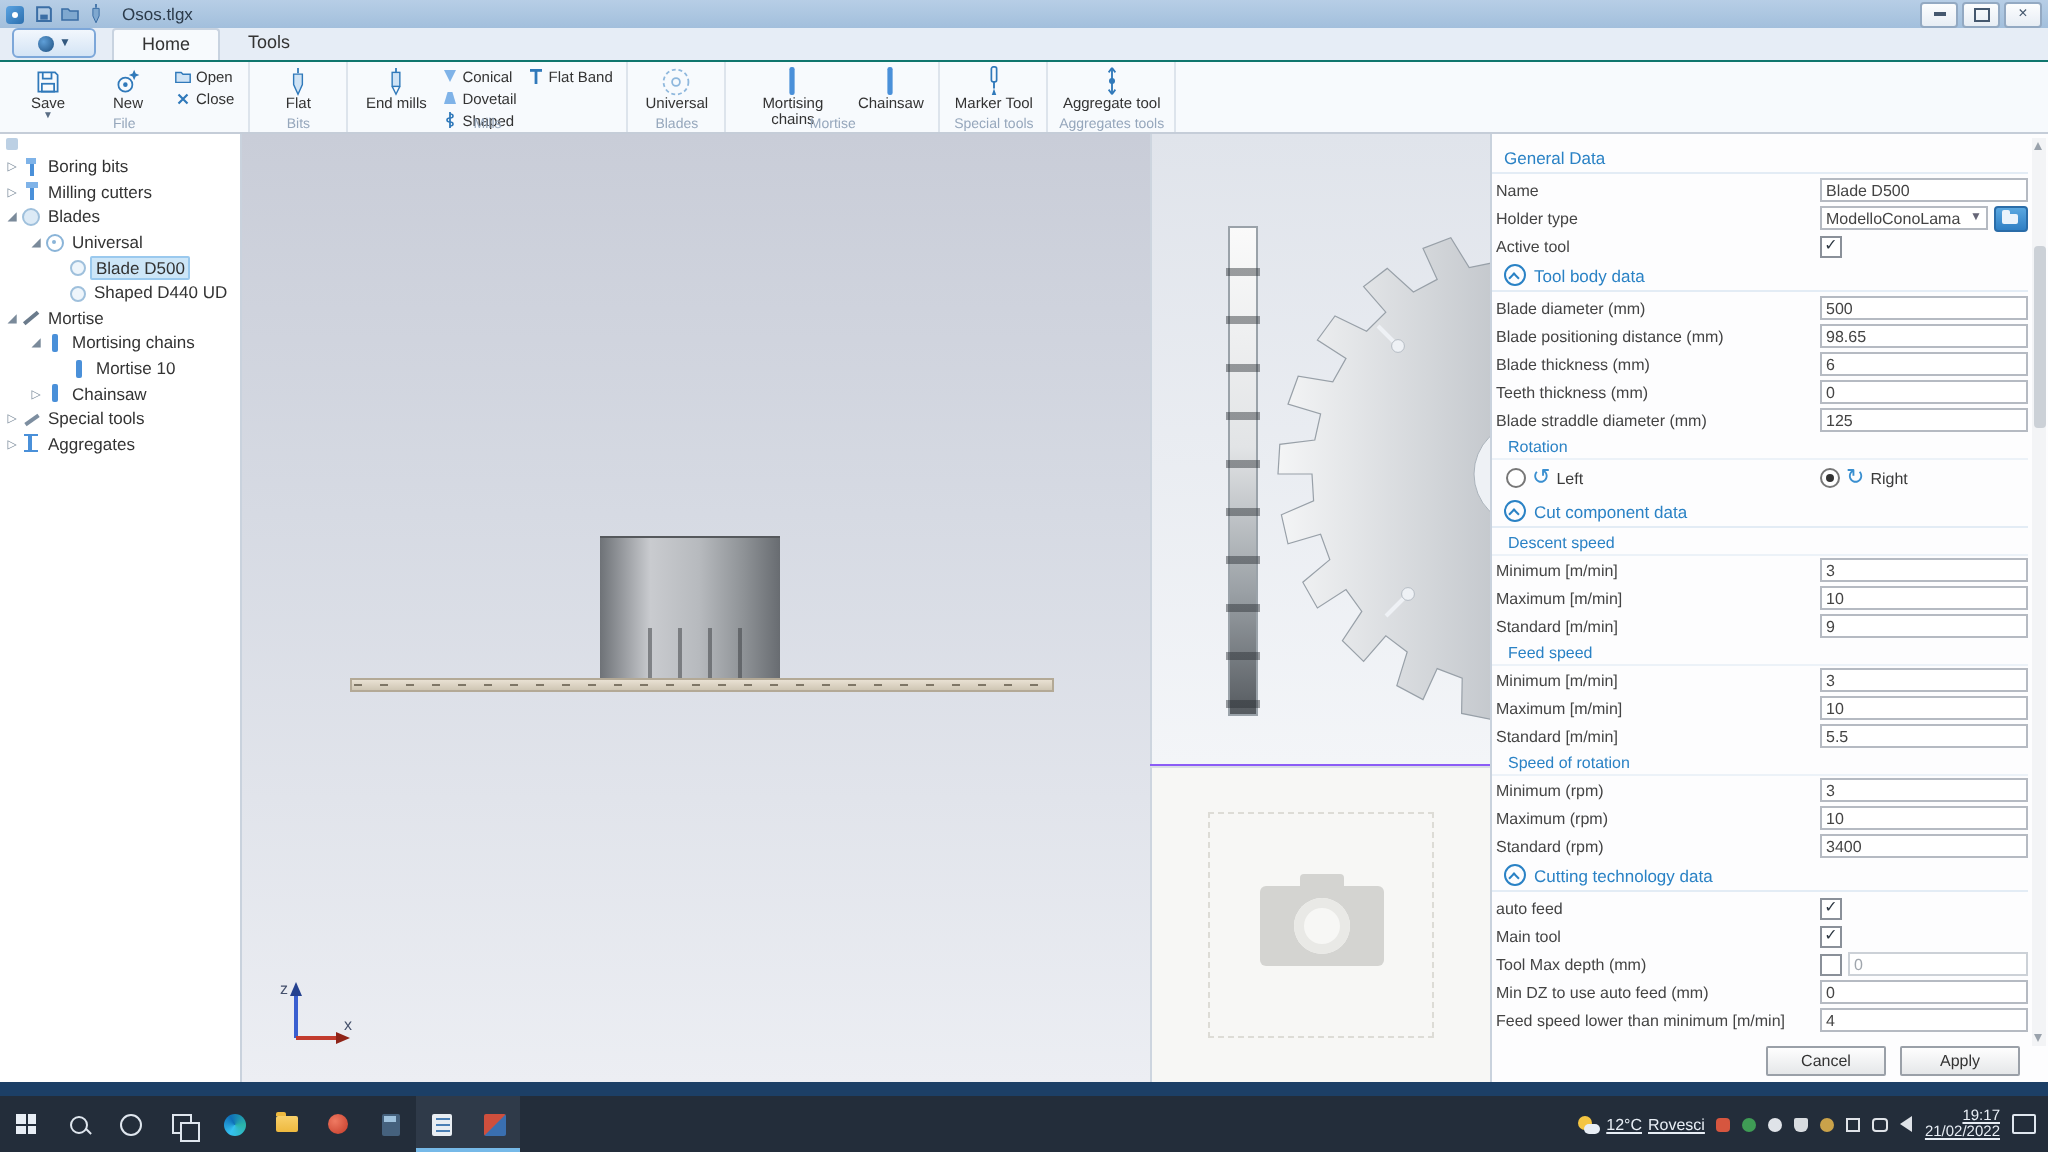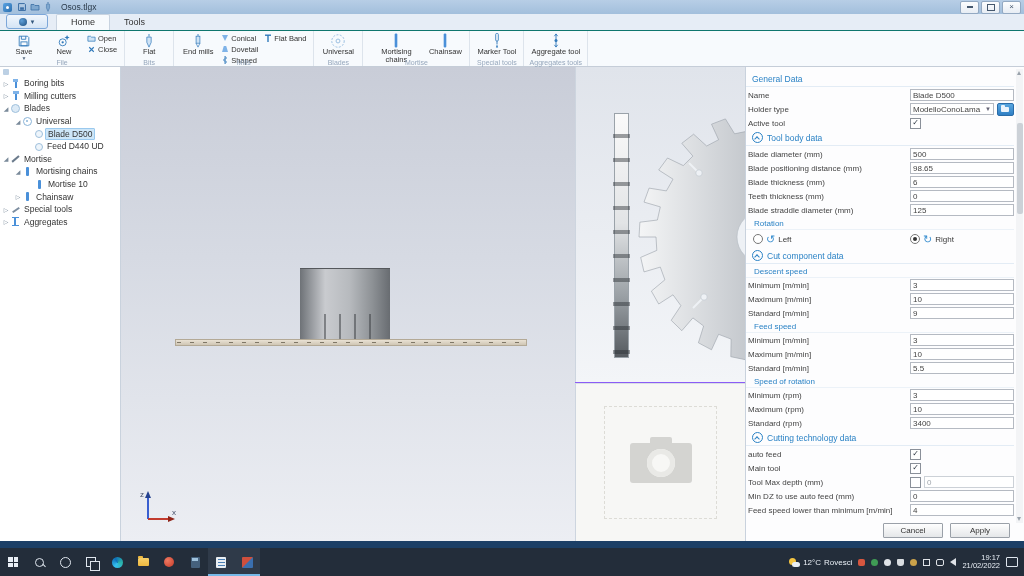--- a/index.html
+++ b/index.html
@@ -17,21 +17,21 @@
   .wtitle{margin-left:6px;white-space:nowrap;}
   .wctrls{margin-left:auto;display:flex;gap:2px;padding-right:3px;}
   .wbtn{width:17px;height:11px;border:1px solid #93a9c2;border-radius:2px;
     background:linear-gradient(#fcfdfe,#e7edf4);display:flex;align-items:center;justify-content:center;}
   .wmin{width:6px;height:1.5px;background:#45586e;}
   .wmax{width:6px;height:5px;border:1px solid #45586e;}
   .wclose{font-size:8px;color:#45586e;line-height:1;}
 
   
   .tabrow{position:absolute;left:0;top:14px;right:0;height:16px;background:#e6edf6;
-    border-bottom:3px solid #0f766e;display:flex;align-items:flex-end;}
+    border-bottom:3px solid #0f766e;display:flex;align-items:flex-start;}
   .appmenu{width:40px;height:13px;margin:0 8px 1px 6px;border:1px solid #7da7d9;border-radius:3px;
     background:linear-gradient(#f2f7fd,#d4e4f5);display:flex;align-items:center;justify-content:center;gap:3px;}
   .appmenu-circle{width:8px;height:8px;border-radius:50%;background:radial-gradient(circle at 35% 35%,#5f9fd8,#1d4e7e);}
   .appmenu-caret{font-size:6px;color:#33587e;}
   .tab{padding:0 14px;height:15px;line-height:15px;font-size:9px;color:#333;}
   .tab.active{background:#f7fafd;border:1px solid #c8d3e0;border-bottom:none;border-radius:2px 2px 0 0;}
 
   
   .ribbon{position:absolute;left:0;top:31px;right:0;height:35px;background:#f7fafd;
     border-bottom:1px solid #c5cdd8;display:flex;}
@@ -156,21 +156,21 @@
   .tview::after{content:'';position:absolute;left:2.5px;top:2.5px;width:8px;height:8px;background:#232d3a;border:1.2px solid #dfe6ee;}
   .edge{width:11px;height:11px;border-radius:50%;background:conic-gradient(from 210deg,#35c1f1,#0e6fb8,#2bb3a8,#35c1f1);}
   .folder{width:11px;height:8px;background:linear-gradient(#f8d06a,#eeb93f);border-radius:1px;position:relative;}
   .folder::before{content:'';position:absolute;left:0;top:-2px;width:5px;height:2px;background:#eeb93f;border-radius:1px 1px 0 0;}
   .redapp{width:10px;height:10px;border-radius:50%;background:radial-gradient(circle at 35% 35%,#ef7a62,#c43a28);}
   .calc{width:9px;height:11px;background:#45617d;border-radius:1px;position:relative;}
   .calc::before{content:'';position:absolute;left:1.5px;top:1.5px;width:6px;height:2.5px;background:#9fc2dd;}
   .docapp{width:10px;height:11px;background:#e9eef3;border-radius:1px;position:relative;}
   .docapp::before{content:'';position:absolute;left:1.5px;top:2px;width:7px;height:1.5px;background:#4a7fb5;box-shadow:0 3px 0 #4a7fb5,0 6px 0 #4a7fb5;}
   .cadapp{width:11px;height:11px;border-radius:1px;background:linear-gradient(135deg,#cf4f3d 48%,#3a6fb0 52%);}
-  .trayzone{margin-left:auto;display:flex;align-items:center;gap:6px;padding-right:6px;}
+  .trayzone{margin-left:auto;display:flex;align-items:center;gap:6px;padding-right:6px;text-decoration:underline;}
   .weather{display:flex;align-items:center;gap:3px;font-size:8px;}
   .wx{width:11px;height:9px;position:relative;}
   .wx::before{content:'';position:absolute;left:0;top:0;width:7px;height:7px;border-radius:50%;background:#f4c542;}
   .wx::after{content:'';position:absolute;right:0;bottom:0;width:8px;height:5px;border-radius:3px;background:#e8eef5;}
   .tri{width:7px;height:7px;flex:none;}
   .clock{text-align:right;font-size:7.5px;line-height:8.5px;}
   .notif{width:10px;height:8px;border:1.2px solid #dfe6ee;border-radius:1px;}
 
   .ribbon svg, .qicon svg{display:block;}
 </style>
@@ -418,21 +418,21 @@
           <span class="tlb">Universal</span>
         </div>
         <div class="titem sel" style="padding-left: 26px;">
           <span class="texp"></span>
           <span class="tic tic-blade-item"></span>
           <span class="tlb">Blade D500</span>
         </div>
         <div class="titem" style="padding-left: 26px;">
           <span class="texp"></span>
           <span class="tic tic-blade-item"></span>
-          <span class="tlb">Feed D440 UD</span>
+          <span class="tlb">Shaped D440 UD</span>
         </div>
         <div class="titem" style="padding-left: 2px;">
           <span class="texp">◢</span>
           <span class="tic tic-mortise"></span>
           <span class="tlb">Mortise</span>
         </div>
         <div class="titem" style="padding-left: 14px;">
           <span class="texp">◢</span>
           <span class="tic tic-chain"></span>
           <span class="tlb">Mortising chains</span>

